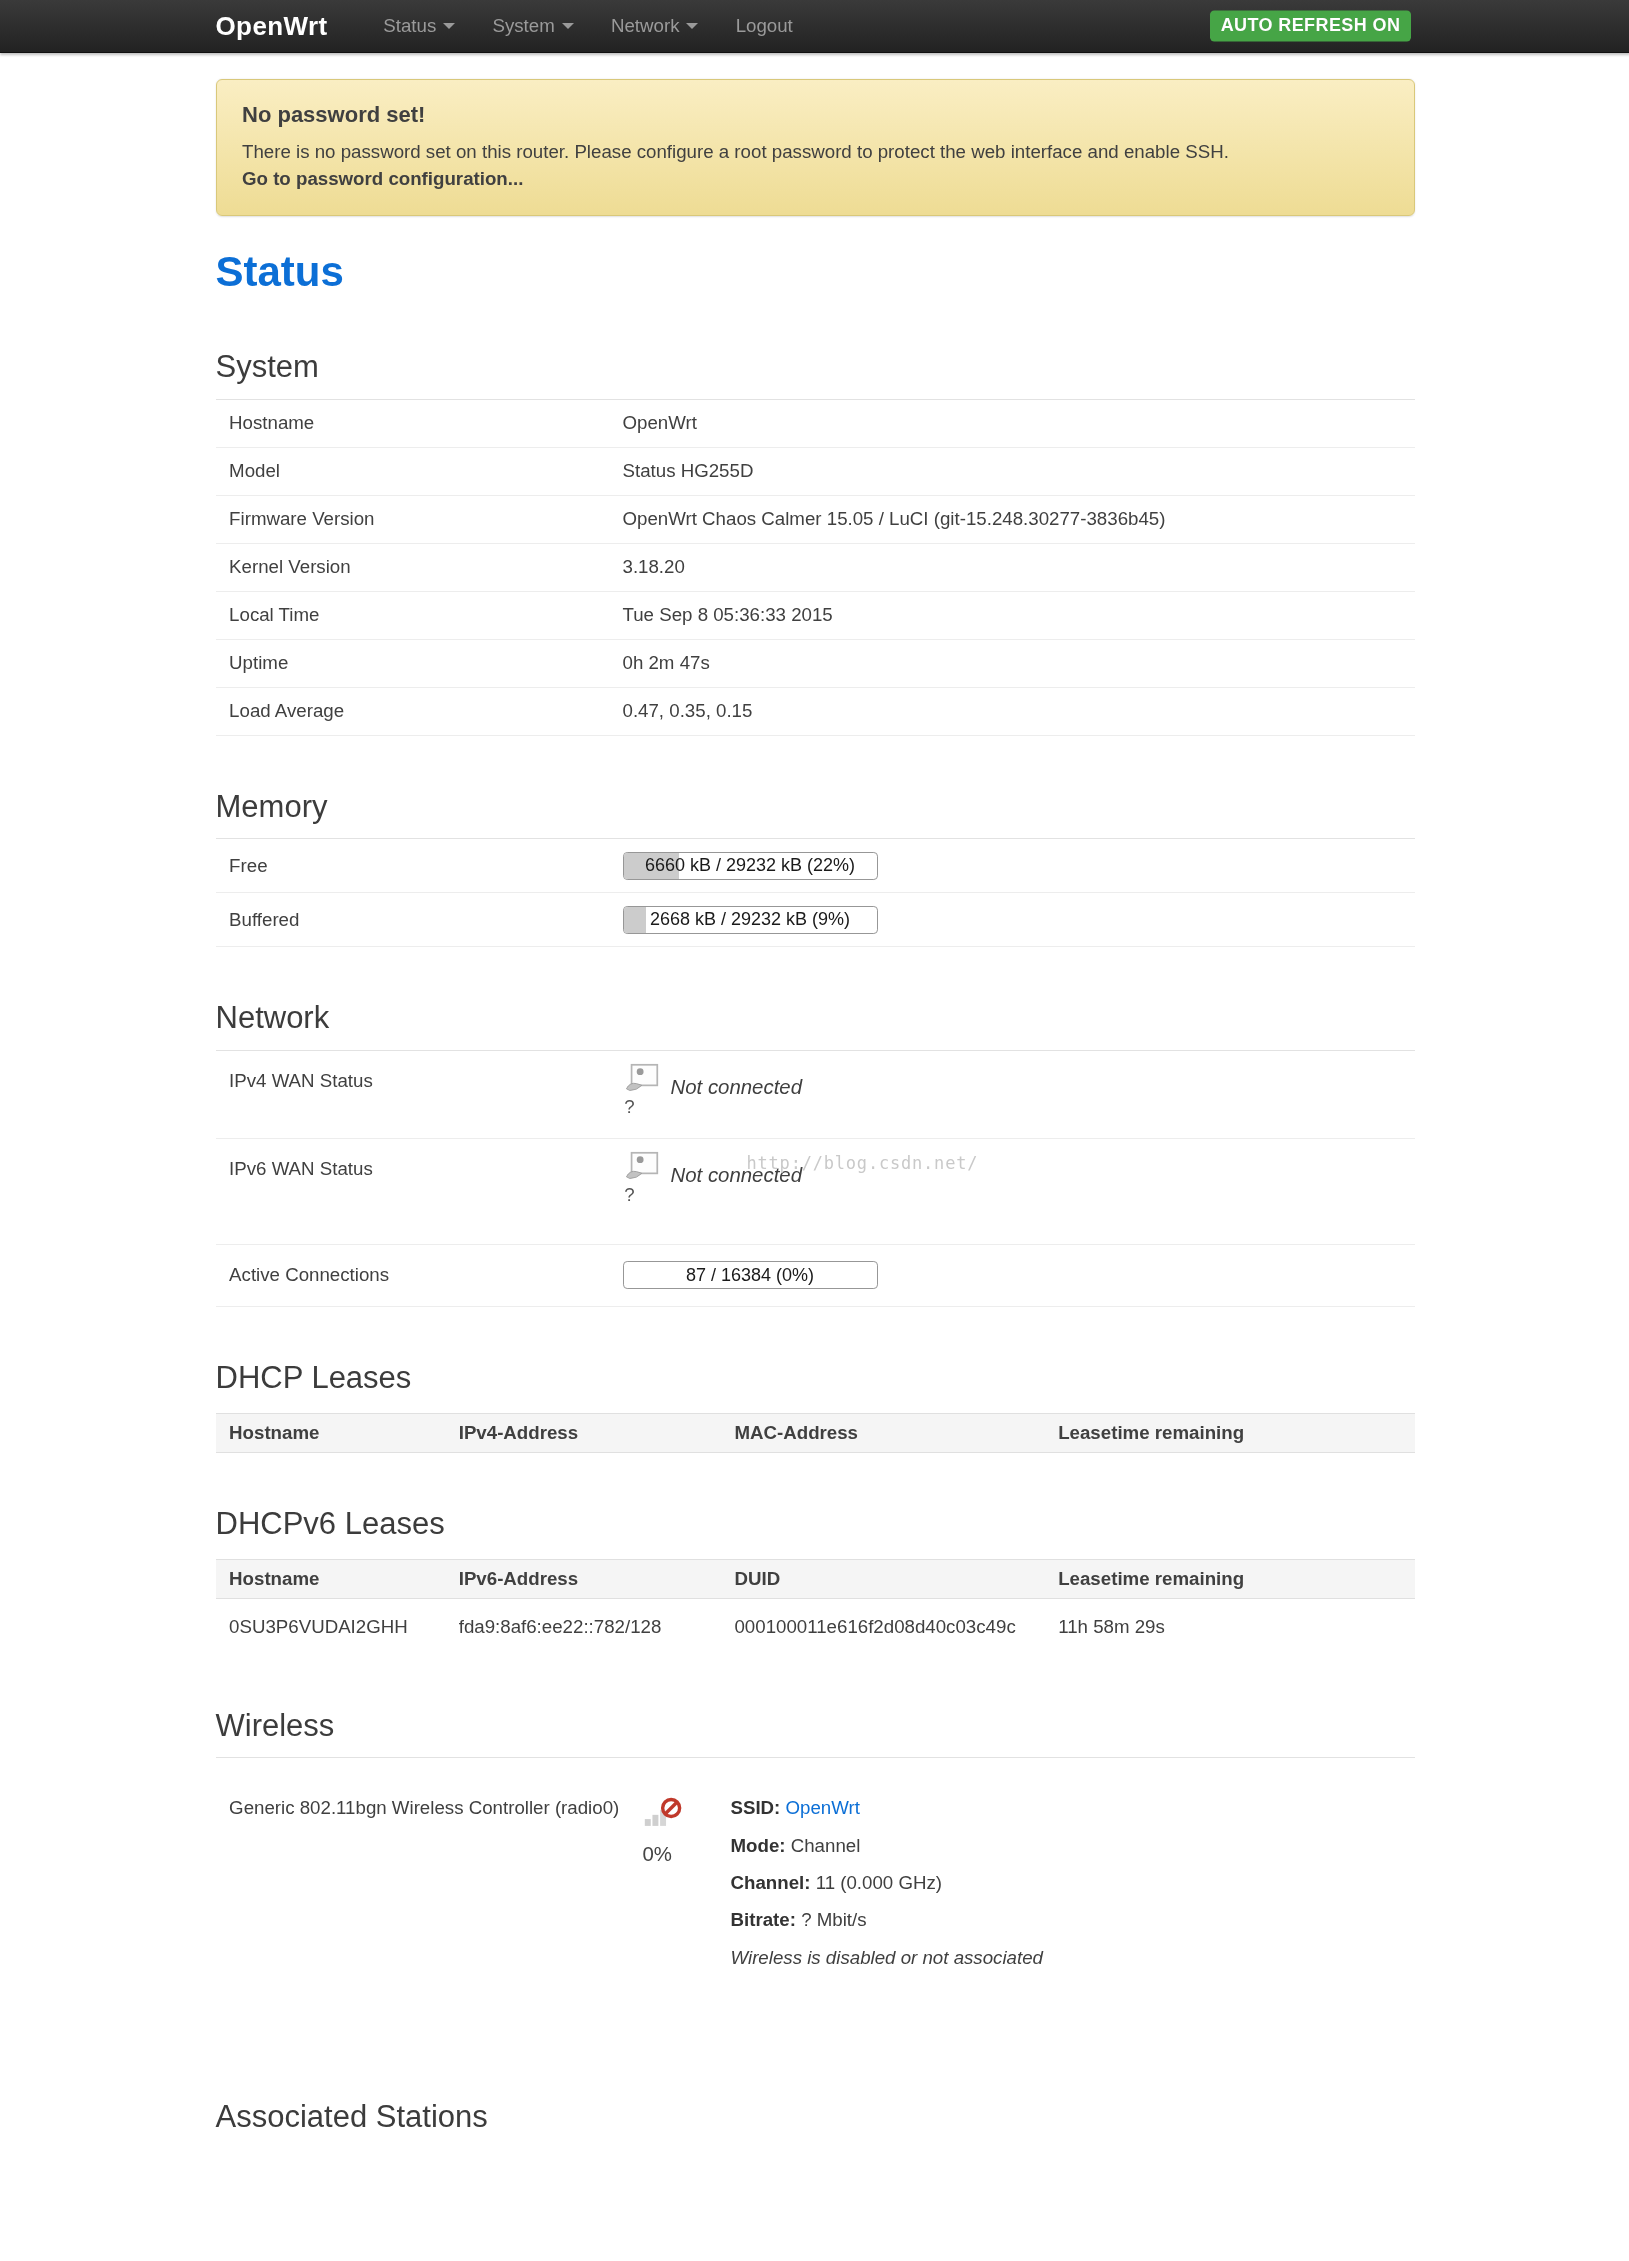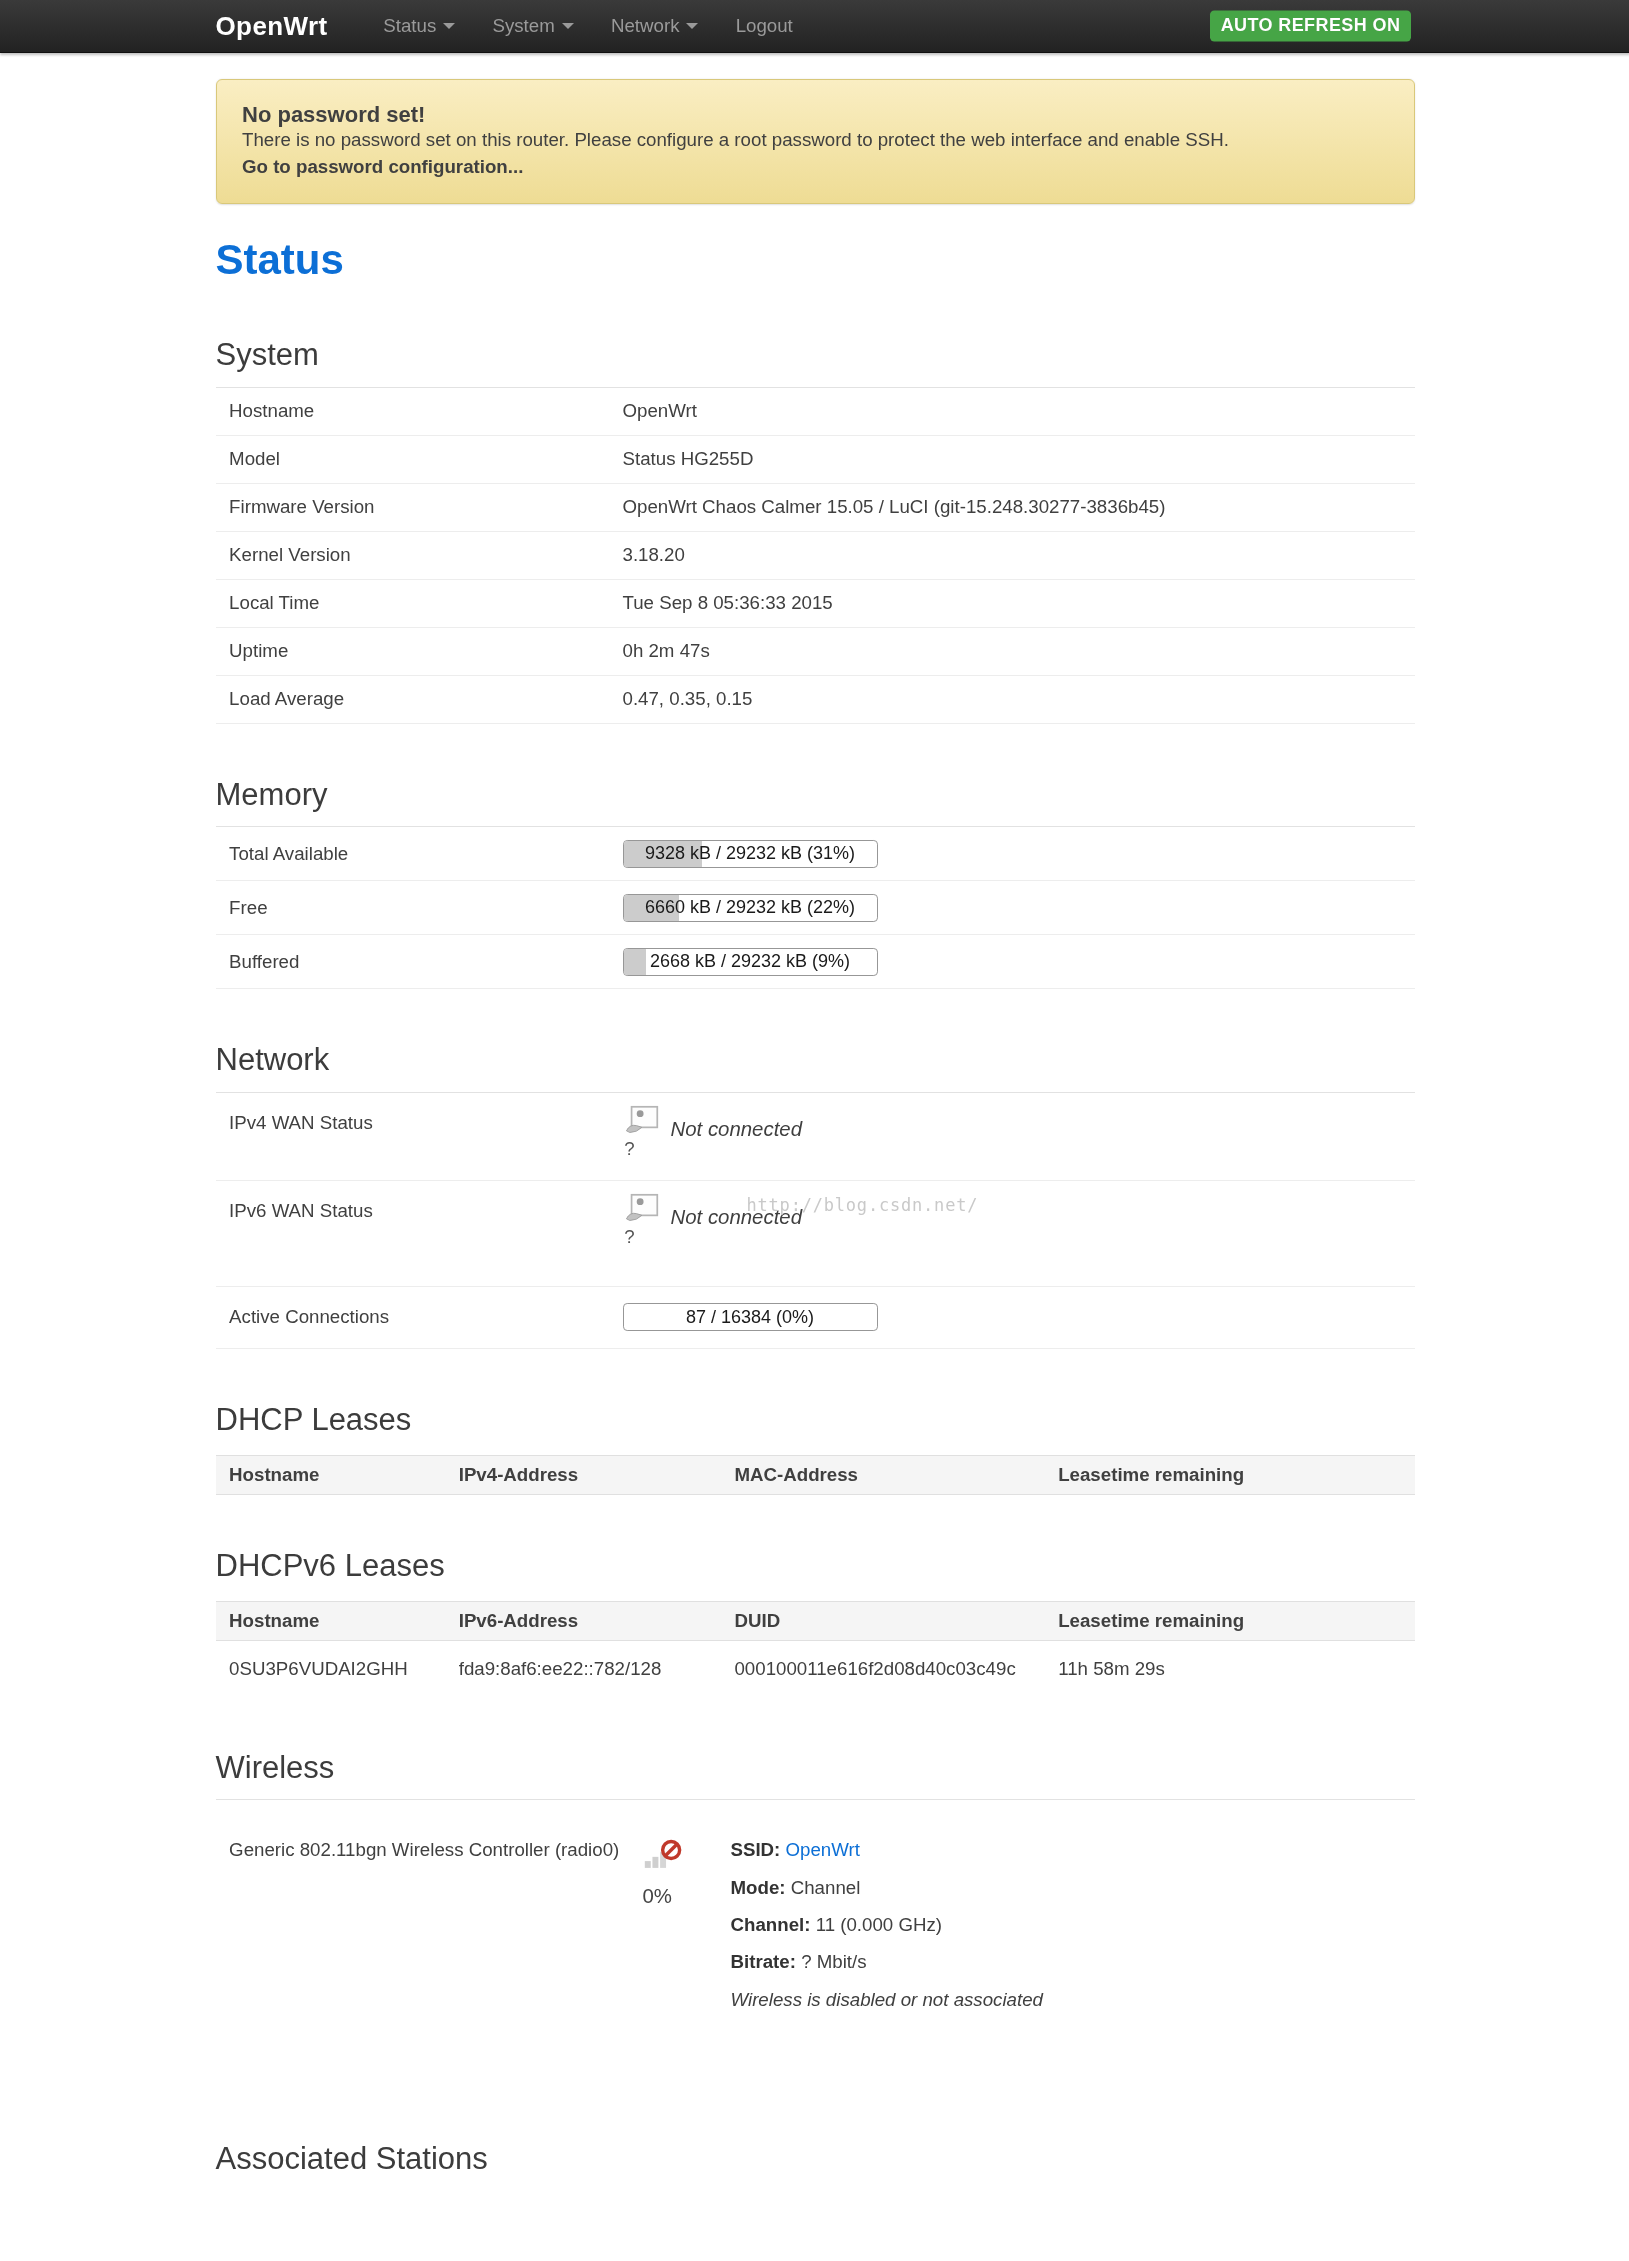--- a/index.html
+++ b/index.html
@@ -41,21 +41,21 @@
   }
 
   
   .alert {
     margin-top: 25.5px;
     background: linear-gradient(#faeec3, #eedc94);
     border: 0.8px solid #d9c87a; border-radius: 6px;
     padding: 22px 25.5px 20.4px 25.5px;
     box-shadow: 0 0.8px 1.7px rgba(0,0,0,.12);
   }
-  .alert h3 { font-size: 22px; color: #404040; margin-bottom: 1px; }
+  .alert h3 { font-size: 22px; color: #404040; margin-bottom: 13px; }
   .alert p  { font-size: 18.7px; color: #404040; margin-bottom: 5.1px; }
   .alert .alert-link { font-weight: bold; color: #404040; cursor: pointer; }
 
   
   h1.page-title {
     margin-top: 32px; font-size: 42px; font-weight: bold; color: #0c6fd6;
   }
   h2.section {
     margin-top: 53px; font-size: 31px; font-weight: normal; color: #3c3c3c;
     padding-bottom: 13.6px; border-bottom: 0.8px solid #e2e2e2;
@@ -178,27 +178,20 @@
       <span>0h 2m 47s</span>
     </div>
     <div class="kv-row">
       <span class="kv-label">Load Average</span>
       <span>0.47, 0.35, 0.15</span>
     </div>
   </div>
 
   <h2 class="section">Memory</h2>
   <div>
-    <div class="kv-row tall">
-      <span class="kv-label">Total Available</span>
-      <span class="pbar">
-        <span class="fill" style="width: 31%;"></span>
-        <span class="ptext">9328 kB / 29232 kB (31%)</span>
-      </span>
-    </div>
     <div class="kv-row tall">
       <span class="kv-label">Free</span>
       <span class="pbar">
         <span class="fill" style="width: 22%;"></span>
         <span class="ptext">6660 kB / 29232 kB (22%)</span>
       </span>
     </div>
     <div class="kv-row tall">
       <span class="kv-label">Buffered</span>
       <span class="pbar">

